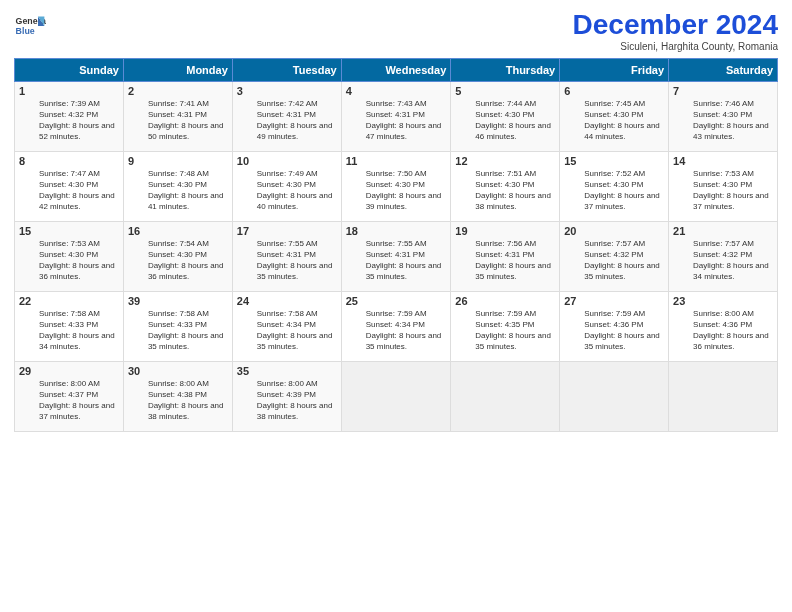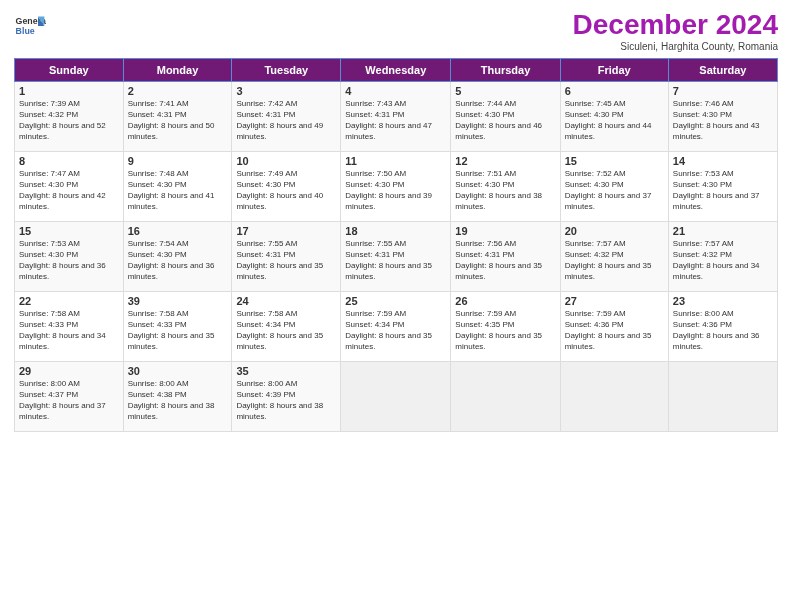--- a/index.html
+++ b/index.html
@@ -28,40 +28,40 @@
     .logo-icon {
       width: 32px;
       height: 32px;
     }
     .title-block {
       text-align: right;
     }
     .month-title {
       font-size: 28px;
       font-weight: bold;
-      color: #a21caf;
+      color: #1d4ed8;
       line-height: 1.1;
     }
     .subtitle {
       font-size: 10px;
       color: #444;
     }
     .calendar-table {
       width: 100%;
       border-collapse: collapse;
       font-size: 9px;
       color: #333;
     }
     .calendar-table thead tr th {
-      background-color: #701a75;
+      background-color: #0369a1;
       color: #fff;
       font-size: 11px;
       font-weight: bold;
       padding: 5px 4px;
-      text-align: center;
+      text-align: right;
       border: 1px solid #5a8ad5;
     }
     .calendar-table tbody tr td {
       vertical-align: top;
       border: 1px solid #ddd;
       padding: 3px 4px;
       min-height: 70px;
       height: 70px;
       width: 113px;
       background: #fff;
@@ -72,20 +72,21 @@
     .day-num {
       font-size: 11px;
       font-weight: bold;
       display: block;
       margin-bottom: 1px;
     }
     .day-detail {
       font-size: 8px;
       color: #333;
       line-height: 1.4;
+      margin-left: 20px;
     }
     .empty-cell {
       background: #f0f0f0 !important;
     }
   </style>
 </head>
 <body>
 
 <div class="container">
   <div class="header-row">

